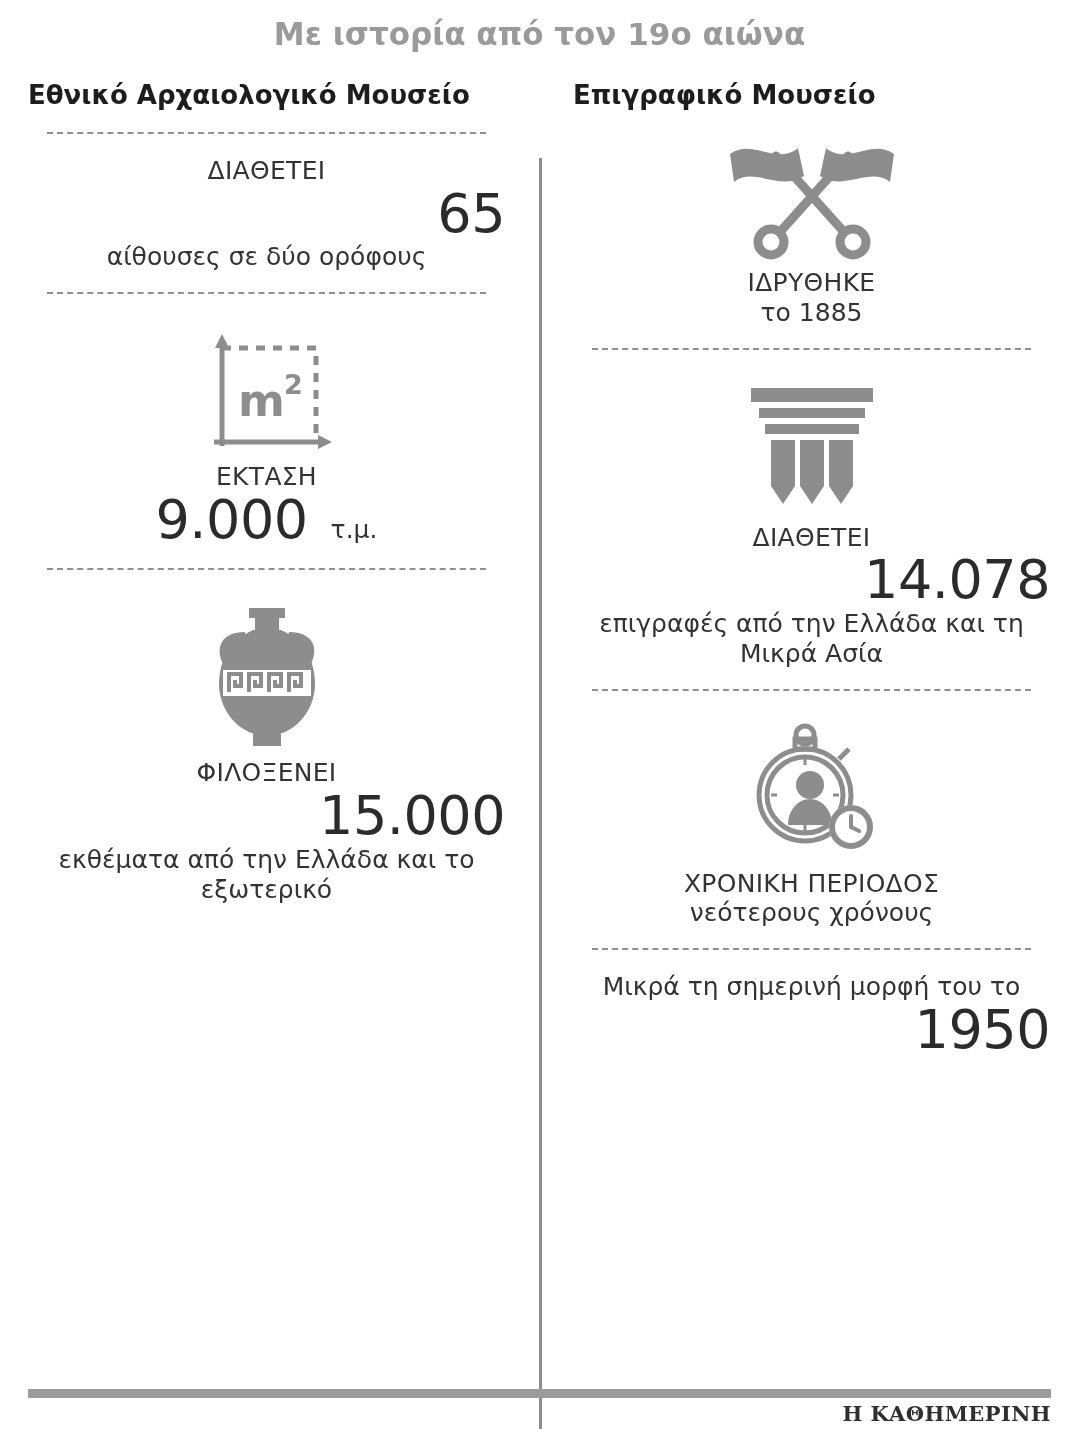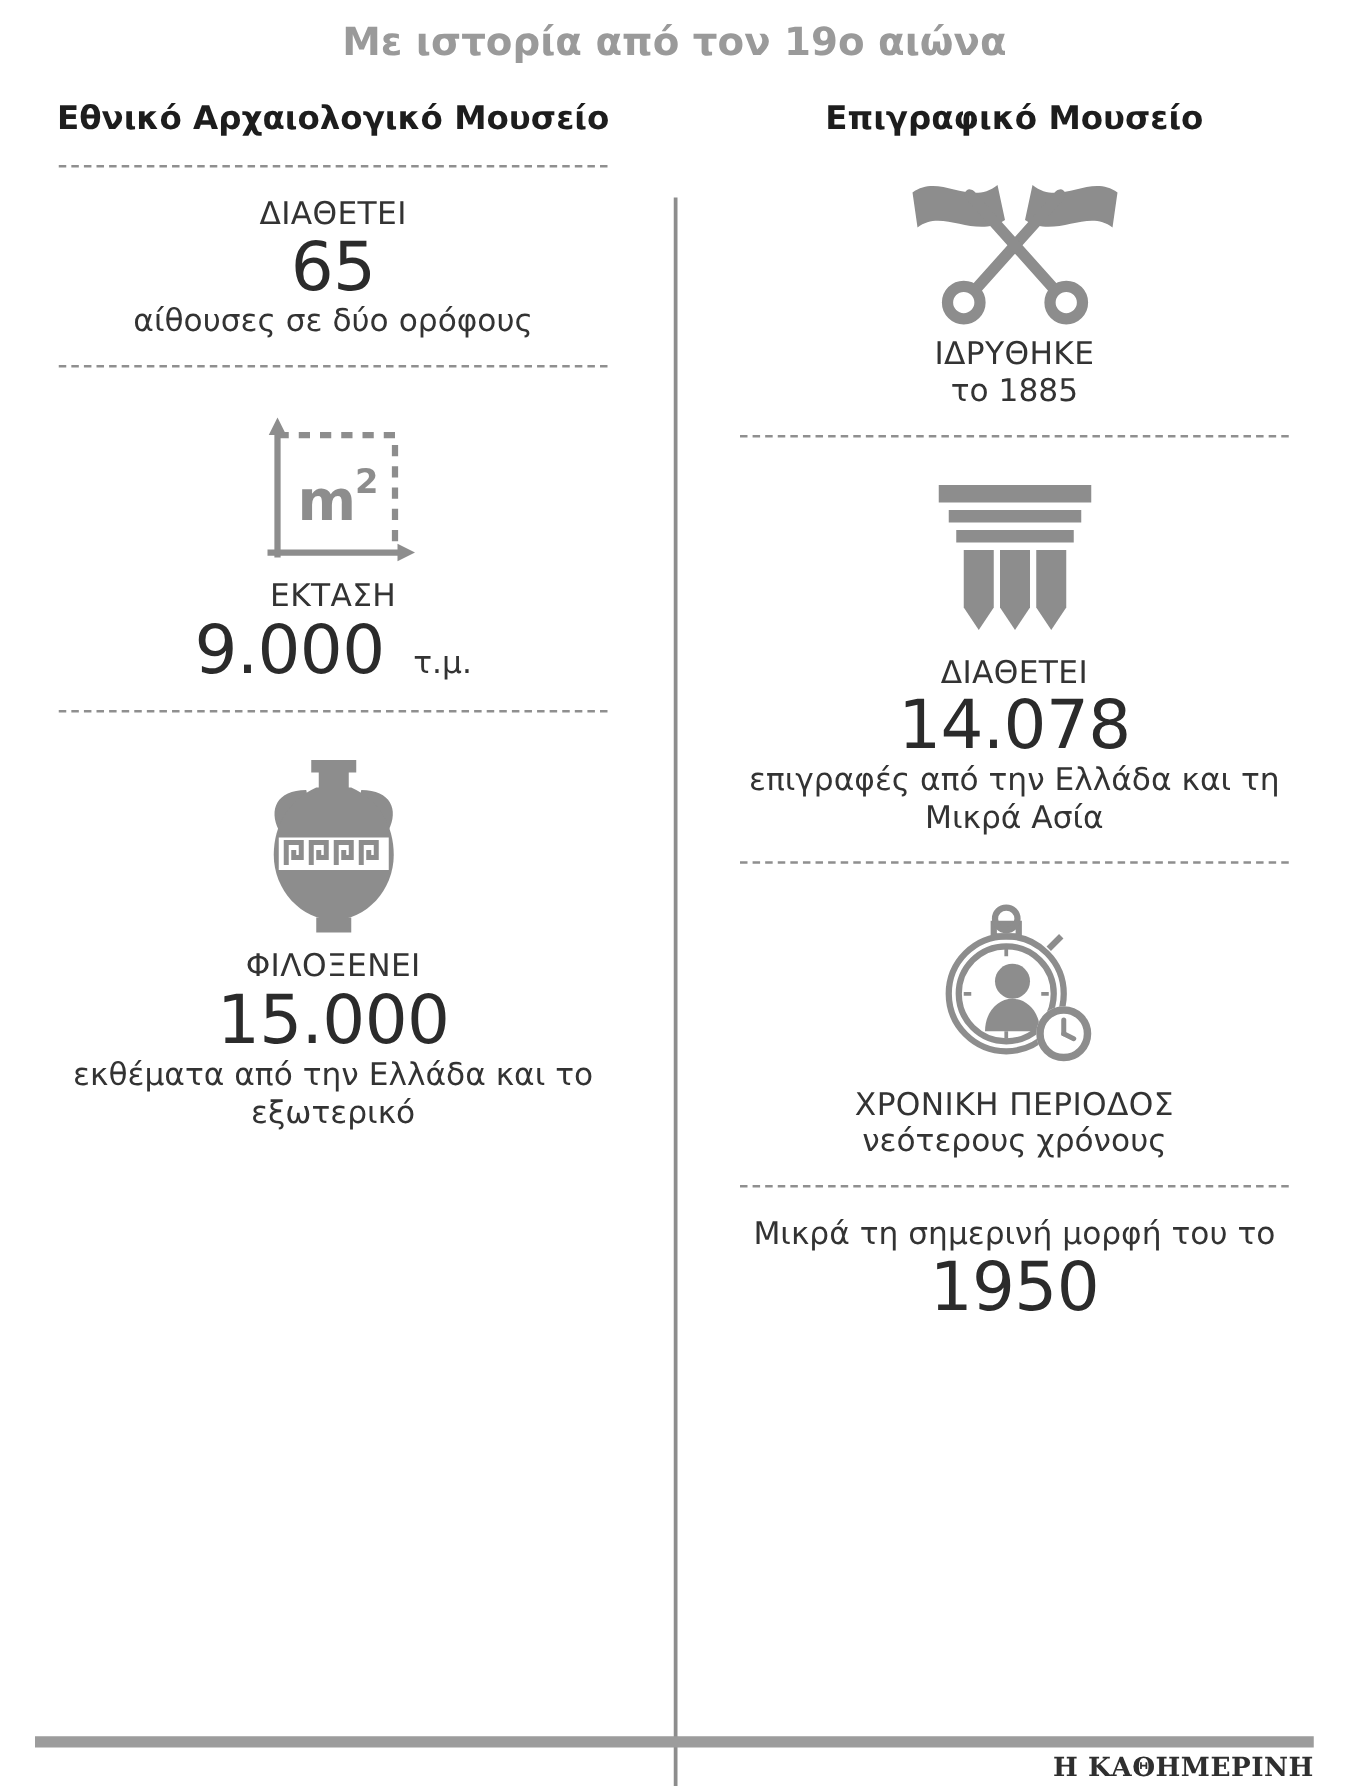--- a/index.html
+++ b/index.html
@@ -46,21 +46,21 @@
   .divider {
     position: absolute;
     left: 539px;
     top: 96px;
     width: 3px;
     height: 1283px;
     background: #8d8d8d;
   }
 
   .col-head {
-    text-align: center;
+    text-align: left;
     font-size: 26px;
     font-weight: bold;
     color: #1d1d1d;
     padding-top: 18px;
     padding-bottom: 6px;
   }
 
   
   .block {
     text-align: center;
@@ -76,20 +76,21 @@
     font-size: 25px;
     color: #333333;
     line-height: 1.18;
     letter-spacing: 0.3px;
   }
   .big {
     font-size: 54px;
     color: #2b2b2b;
     line-height: 1.05;
     letter-spacing: -0.5px;
+    text-align: right;
   }
   .sub {
     font-size: 25px;
     color: #333333;
     line-height: 1.2;
   }
   .inline-row {
     display: flex;
     align-items: baseline;
     justify-content: center;

